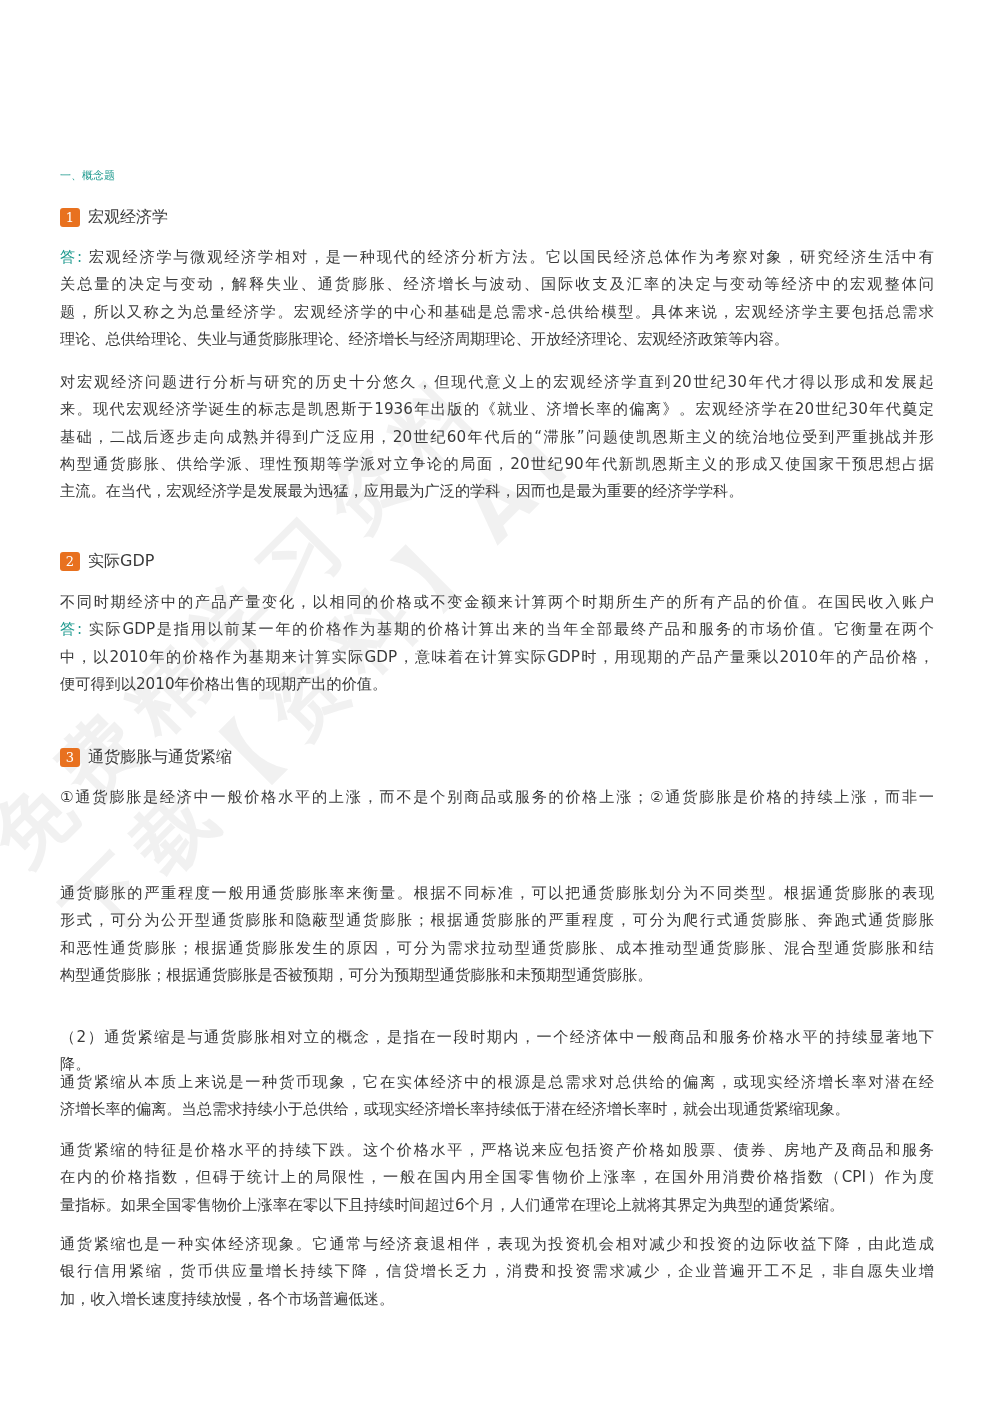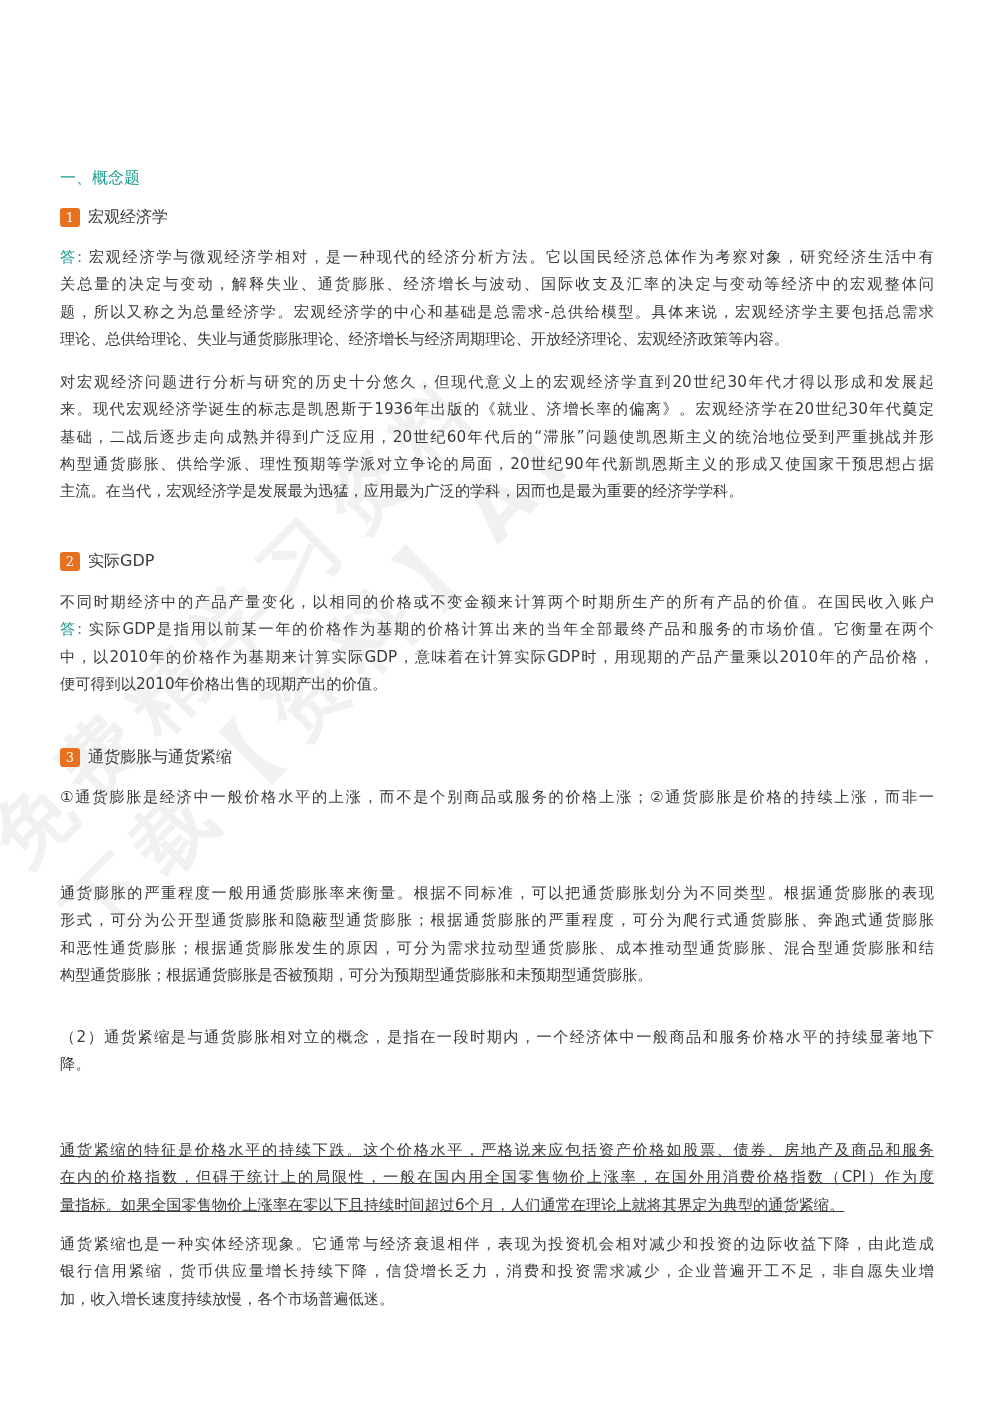--- a/index.html
+++ b/index.html
@@ -10,21 +10,21 @@
     }
     .page { position: absolute; left: 0; top: 0; width: 992px; height: 1402px; }
     .title {
       position: absolute; top: 92px; left: 0; width: 992px; text-align: center;
       font-family: "DejaVu Serif", "Liberation Serif", serif;
       font-weight: bold; font-size: 16px; color: #4f6228; letter-spacing: 0.5px;
     }
     .title .num { margin-right: 18px; }
     .section-head {
       position: absolute; left: 60px; top: 168px;
-      font-size: 16px; color: #1f9a8f;
+      font-size: 11px; color: #1f9a8f;
     }
     .q-head {
       position: absolute; left: 60px; display: flex; align-items: center;
       font-size: 16px; color: #3a3a3a;
     }
     .badge {
       display: inline-flex; align-items: center; justify-content: center;
       width: 20px; height: 19px; border-radius: 3px; background: #e8711f;
       color: #fff; font-family: "DejaVu Serif", "Liberation Serif", serif;
       font-size: 13px; margin-right: 8px;
@@ -107,22 +107,26 @@
     <span class="line">形式，可分为公开型通货膨胀和隐蔽型通货膨胀；根据通货膨胀的严重程度，可分为爬行式通货膨胀、奔跑式通货膨胀</span>
     <span class="line">和恶性通货膨胀；根据通货膨胀发生的原因，可分为需求拉动型通货膨胀、成本推动型通货膨胀、混合型通货膨胀和结</span>
     <span class="line last">构型通货膨胀；根据通货膨胀是否被预期，可分为预期型通货膨胀和未预期型通货膨胀。</span>
   </div>
 
   <div class="para" style="top:1024px;">
     <span class="line">（2）通货紧缩是与通货膨胀相对立的概念，是指在一段时期内，一个经济体中一般商品和服务价格水平的持续显著地下</span>
     <span class="line last">降。</span>
   </div>
 
+  <div class="para" style="top:1069px;">
+    <span class="line">通货紧缩从本质上来说是一种货币现象，它在实体经济中的根源是总需求对总供给的偏离，或现实经济增长率对潜在经</span>
+    <span class="line last">济增长率的偏离。当总需求持续小于总供给，或现实经济增长率持续低于潜在经济增长率时，就会出现通货紧缩现象。</span>
+  </div>
 
-  <div class="para" style="top:1137px;text-decoration:underline;">
+  <div class="para" style="top:1137px;">
     <span class="line">通货紧缩的特征是价格水平的持续下跌。这个价格水平，严格说来应包括资产价格如股票、债券、房地产及商品和服务</span>
     <span class="line">在内的价格指数，但碍于统计上的局限性，一般在国内用全国零售物价上涨率，在国外用消费价格指数（CPI）作为度</span>
     <span class="line last">量指标。如果全国零售物价上涨率在零以下且持续时间超过6个月，人们通常在理论上就将其界定为典型的通货紧缩。</span>
   </div>
 
   <div class="para" style="top:1231px;">
     <span class="line">通货紧缩也是一种实体经济现象。它通常与经济衰退相伴，表现为投资机会相对减少和投资的边际收益下降，由此造成</span>
     <span class="line">银行信用紧缩，货币供应量增长持续下降，信贷增长乏力，消费和投资需求减少，企业普遍开工不足，非自愿失业增</span>
     <span class="line last">加，收入增长速度持续放慢，各个市场普遍低迷。</span>
   </div>

